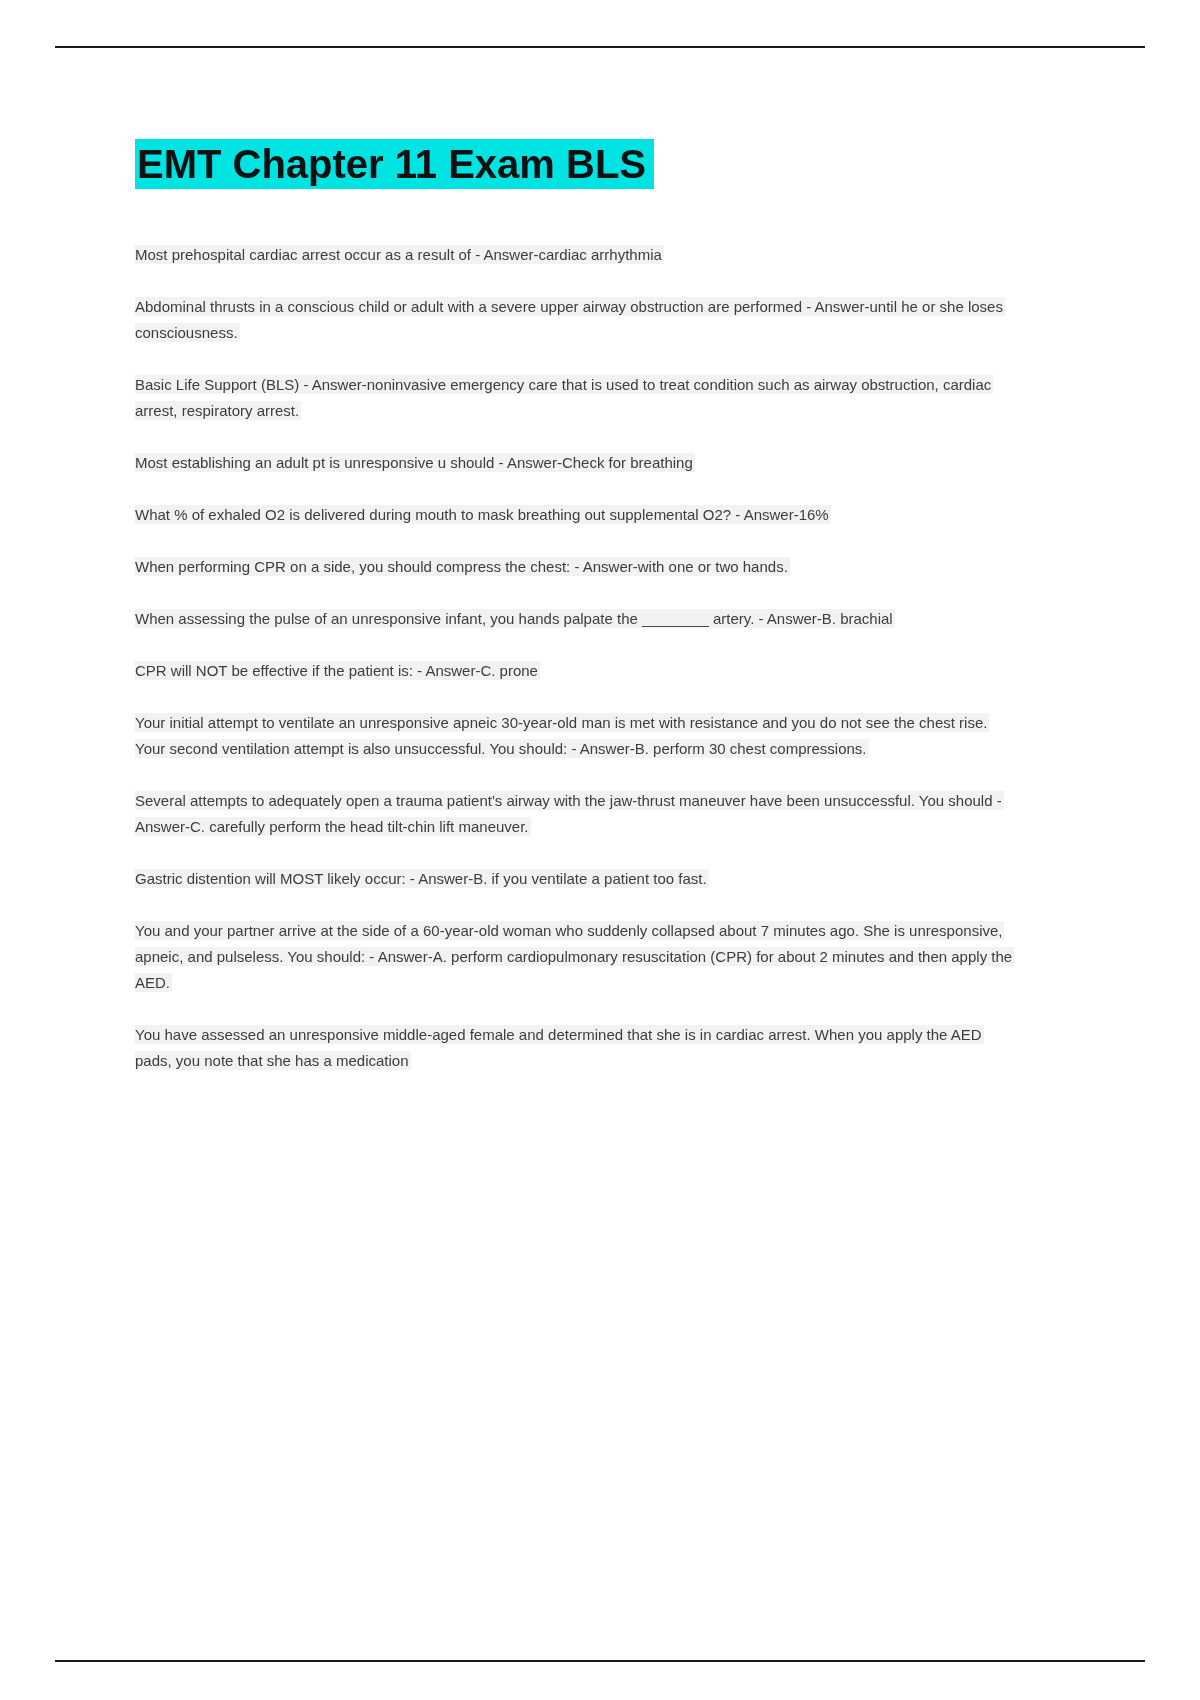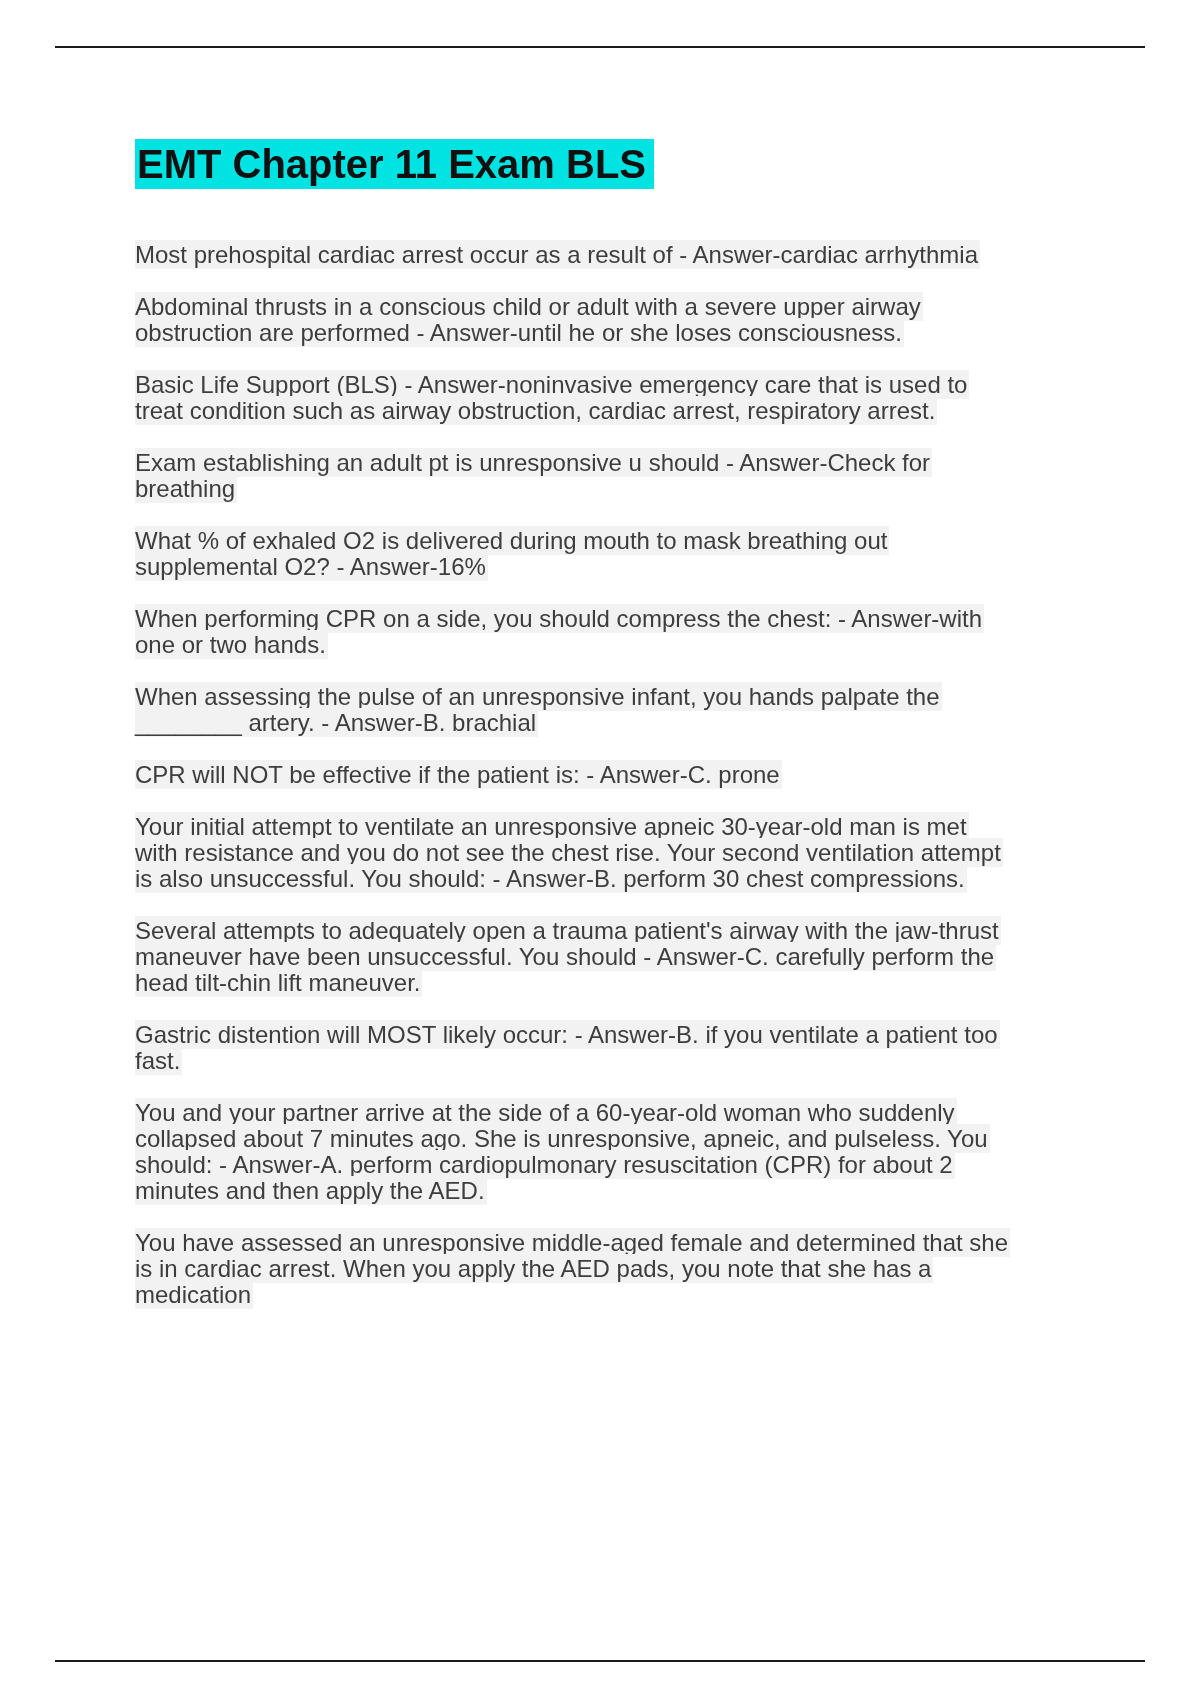--- a/index.html
+++ b/index.html
@@ -37,21 +37,21 @@
     background: #00e3e3;
     padding: 3px 8px 3px 2px;
     box-decoration-break: clone;
     -webkit-box-decoration-break: clone;
   }
   .content {
     margin: 52px 185px 0 135px;
     max-width: 880px;
   }
   .content p {
-    font-size: 24px;
+    font-size: 15px;
     line-height: 26px;
     margin-bottom: 26px;
     color: #3d3d3d;
   }
   .content p .mark {
     background: #f2f2f2;
     padding: 1px 2px 1px 0;
     box-decoration-break: clone;
     -webkit-box-decoration-break: clone;
   }
@@ -61,21 +61,21 @@
 
 <div class="page">
   <hr class="rule top">
 
   <h1 class="title"><span class="hl">EMT Chapter 11 Exam BLS</span><br></h1>
 
   <div class="content">
       <p><span class="mark">Most prehospital cardiac arrest occur as a result of - Answer-cardiac arrhythmia</span></p>
       <p><span class="mark">Abdominal thrusts in a conscious child or adult with a severe upper airway obstruction are performed - Answer-until he or she loses consciousness.</span></p>
       <p><span class="mark">Basic Life Support (BLS) - Answer-noninvasive emergency care that is used to treat condition such as airway obstruction, cardiac arrest, respiratory arrest.</span></p>
-      <p><span class="mark">Exam establishing an adult pt is unresponsive u should - Answer-Check for breathing</span></p>
+      <p><span class="mark">Most establishing an adult pt is unresponsive u should - Answer-Check for breathing</span></p>
       <p><span class="mark">What % of exhaled O2 is delivered during mouth to mask breathing out supplemental O2? - Answer-16%</span></p>
       <p><span class="mark">When performing CPR on a side, you should compress the chest: - Answer-with one or two hands.</span></p>
       <p><span class="mark">When assessing the pulse of an unresponsive infant, you hands palpate the ________ artery. - Answer-B. brachial</span></p>
       <p><span class="mark">CPR will NOT be effective if the patient is: - Answer-C. prone</span></p>
       <p><span class="mark">Your initial attempt to ventilate an unresponsive apneic 30-year-old man is met with resistance and you do not see the chest rise. Your second ventilation attempt is also unsuccessful. You should: - Answer-B. perform 30 chest compressions.</span></p>
       <p><span class="mark">Several attempts to adequately open a trauma patient's airway with the jaw-thrust maneuver have been unsuccessful. You should - Answer-C. carefully perform the head tilt-chin lift maneuver.</span></p>
       <p><span class="mark">Gastric distention will MOST likely occur: - Answer-B. if you ventilate a patient too fast.</span></p>
       <p><span class="mark">You and your partner arrive at the side of a 60-year-old woman who suddenly collapsed about 7 minutes ago. She is unresponsive, apneic, and pulseless. You should: - Answer-A. perform cardiopulmonary resuscitation (CPR) for about 2 minutes and then apply the AED.</span></p>
       <p><span class="mark">You have assessed an unresponsive middle-aged female and determined that she is in cardiac arrest. When you apply the AED pads, you note that she has a medication</span></p>
     </div>

